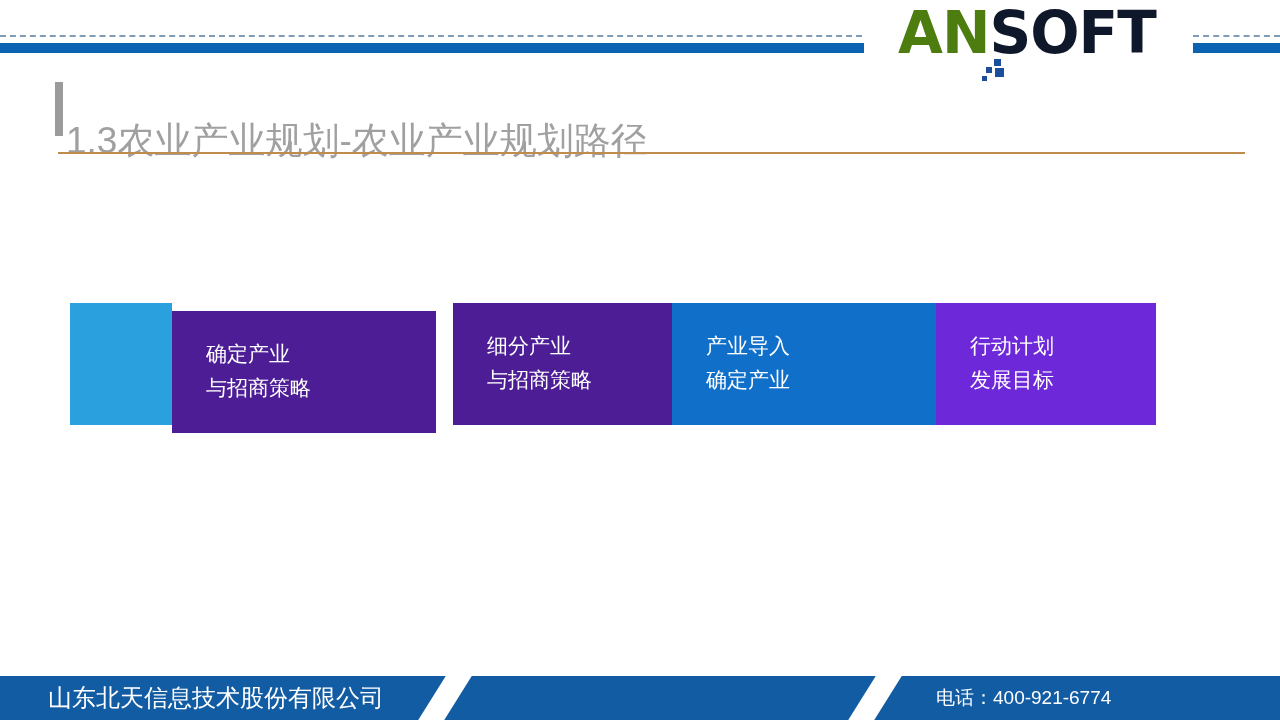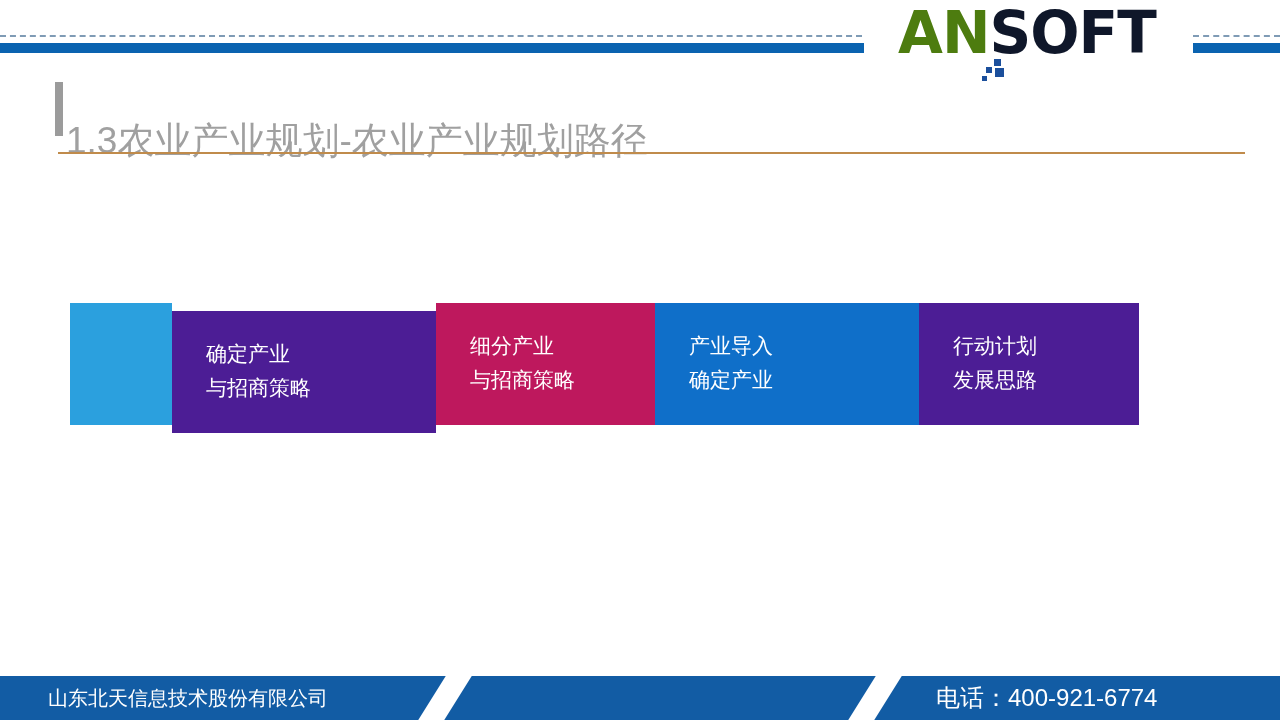--- a/index.html
+++ b/index.html
@@ -140,29 +140,29 @@
     background: #ffffff;
     transform: skewX(-32deg);
   }
   .slash-a { left: 432px; }
   .slash-b { left: 862px; }
   .footer-left-text {
     position: absolute;
     left: 48px; top: 0;
     height: 44px; line-height: 44px;
     color: #ffffff;
-    font-size: 20px;
+    font-size: 24px;
     white-space: nowrap;
   }
   .footer-right-text {
     position: absolute;
     left: 936px; top: 0;
     height: 44px; line-height: 44px;
     color: #ffffff;
-    font-size: 24px;
+    font-size: 19px;
     white-space: nowrap;
   }
 </style>
 </head>
 <body>
 
 <div class="header-band">
   <div class="header-dashed-left"></div>
   <div class="header-bar-left"></div>
   <div class="header-dashed-right"></div>
@@ -183,36 +183,36 @@
 <div class="title-rule"></div>
 
 <div class="band" id="band">
     <div class="seg" style="width: 102px; background: rgb(43, 160, 222);"></div>
     <div class="seg" style="width: 264px; background: #4c1d95; margin-top: 8px;">
       <div class="seg-label">
         <span class="ln">确定产业</span>
         <span class="ln">与招商策略</span>
       </div>
     </div>
-    <div class="seg" style="width: 219px; background: #be185d;">
+    <div class="seg" style="width: 219px; background: #4c1d95; margin-left: 17px;">
       <div class="seg-label">
         <span class="ln">细分产业</span>
         <span class="ln">与招商策略</span>
       </div>
     </div>
     <div class="seg" style="width: 264px; background: rgb(15, 111, 201);">
       <div class="seg-label">
         <span class="ln">产业导入</span>
         <span class="ln">确定产业</span>
       </div>
     </div>
-    <div class="seg" style="width: 220px; background: #4c1d95;">
+    <div class="seg" style="width: 220px; background: #6d28d9;">
       <div class="seg-label">
         <span class="ln">行动计划</span>
-        <span class="ln">发展思路</span>
+        <span class="ln">发展目标</span>
       </div>
     </div>
   </div>
 
 <div class="footer">
   <div class="footer-slash slash-a"></div>
   <div class="footer-slash slash-b"></div>
   <div class="footer-left-text">山东北天信息技术股份有限公司</div>
   <div class="footer-right-text">电话：400-921-6774</div>
 </div>

